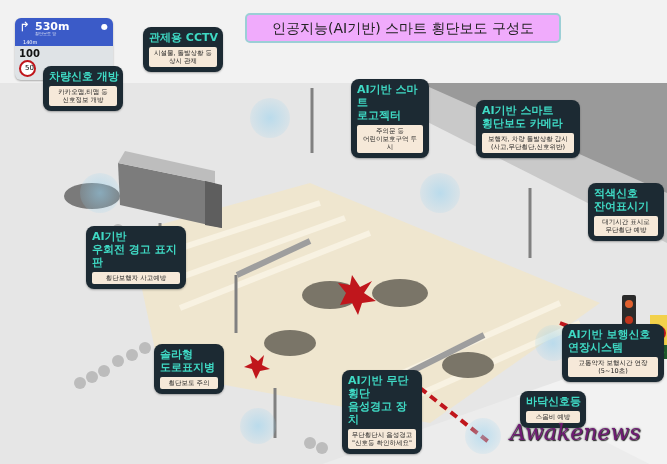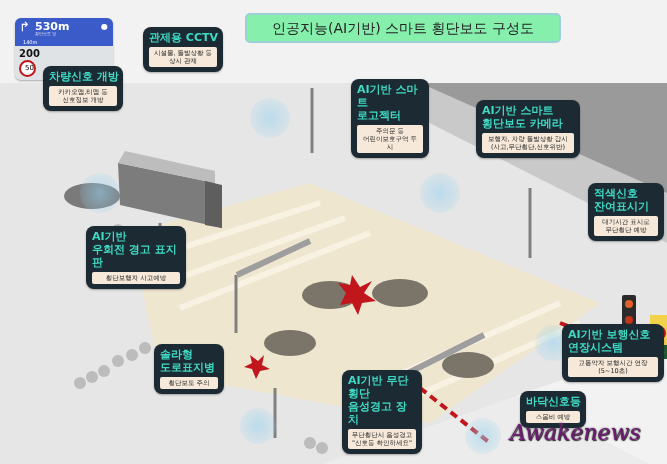--- a/index.html
+++ b/index.html
@@ -1,21 +1,21 @@
 <!DOCTYPE html>
 <html><head>
 <meta charset="utf-8">
 <style>
   html, body { margin:0; padding:0; }
   body { width:667px; height:464px; position:relative; overflow:hidden; background:#f2f2f2; font-family:"DejaVu Sans", sans-serif; }
   .scene { position:absolute; inset:0;margin-top:43px; }
   .callout { position:absolute; background:#1c2a33; border-radius:8px; padding:4px 6px 5px; box-sizing:border-box; color:#3fd9c4; font-weight:bold; font-size:11px; line-height:13px; box-shadow:0 1px 2px rgba(0,0,0,.3); }
   .callout .t { display:block; white-space:nowrap; }
   .callout .d { display:block; margin-top:3px; background:#f6e9d9; color:#222; font-weight:normal; font-size:6.5px; line-height:8px; padding:2px 3px; border-radius:2px; text-align:center; white-space:nowrap; }
-  .title { position:absolute; left:245px; top:13px; width:316px; height:30px; background:#86efac; border:2px solid #9ccfd6; border-radius:5px; box-sizing:border-box; color:#222; font-size:14px; text-align:center; line-height:26px; }
+  .title { position:absolute; left:245px; top:13px; width:316px; height:30px; background:#f0abfc; border:2px solid #9ccfd6; border-radius:5px; box-sizing:border-box; color:#222; font-size:14px; text-align:center; line-height:26px; }
   .glow { position:absolute; border-radius:50%; background:radial-gradient(circle, rgba(150,210,240,.55), rgba(150,210,240,0)); }
 </style>
 </head>
 <body>
 
 <div class="scene">
   <svg width="667" height="464" viewBox="0 0 667 464" style="position:absolute;left:0;top:0">
 
     <polygon points="0,90 667,430 667,464 0,464" fill="#ececec"></polygon>
     <polygon points="0,40 420,40 667,170 667,300 200,464 0,464 0,250" fill="#e6e6e6"></polygon>
@@ -100,21 +100,21 @@
 <div class="title">인공지능(AI기반) 스마트 횡단보도 구성도</div>
 
 <div style="position:absolute;left:15px;top:18px;width:98px;height:62px;border-radius:6px;overflow:hidden;background:#dfe3e6;box-shadow:0 1px 2px rgba(0,0,0,.3)">
   <div style="background:#3b5bc8;height:20px;color:#fff;position:relative">
     <span style="position:absolute;left:4px;top:1px;font-size:13px">↱</span>
     <span style="position:absolute;left:20px;top:2px;font-size:11px;font-weight:bold">530m</span>
     <span style="position:absolute;left:20px;top:13px;font-size:4px;opacity:.8">횡단보도 앞</span>
     <span style="position:absolute;right:5px;top:4px;font-size:8px">●</span>
   </div>
   <div style="background:#3b5bc8;height:8px;color:#fff;font-size:5px;padding-left:8px;line-height:8px">140m</div>
-  <div style="position:absolute;left:4px;top:30px;font-size:10px;font-weight:bold;color:#111">200</div>
+  <div style="position:absolute;left:4px;top:30px;font-size:10px;font-weight:bold;color:#111">100</div>
   <div style="position:absolute;left:4px;top:42px;width:17px;height:17px;border-radius:50%;border:2px solid #c0161c;background:#fff;box-sizing:border-box;font-size:7px;text-align:right;line-height:13px;font-weight:normal">50</div>
 </div>
 
 <div class="callout" style="left:43px;top:66px;width:80px">
   <span class="t">차량신호 개방</span>
   <span class="d" style="white-space:pre-line">카카오맵,티맵 등
 신호정보 개방</span>
 </div>
 
 <div class="callout" style="left:143px;top:27px;width:80px">

